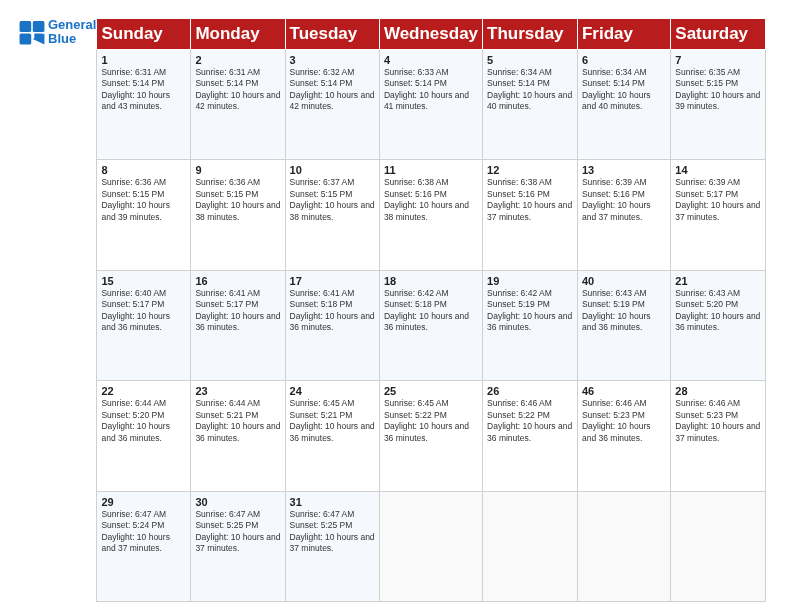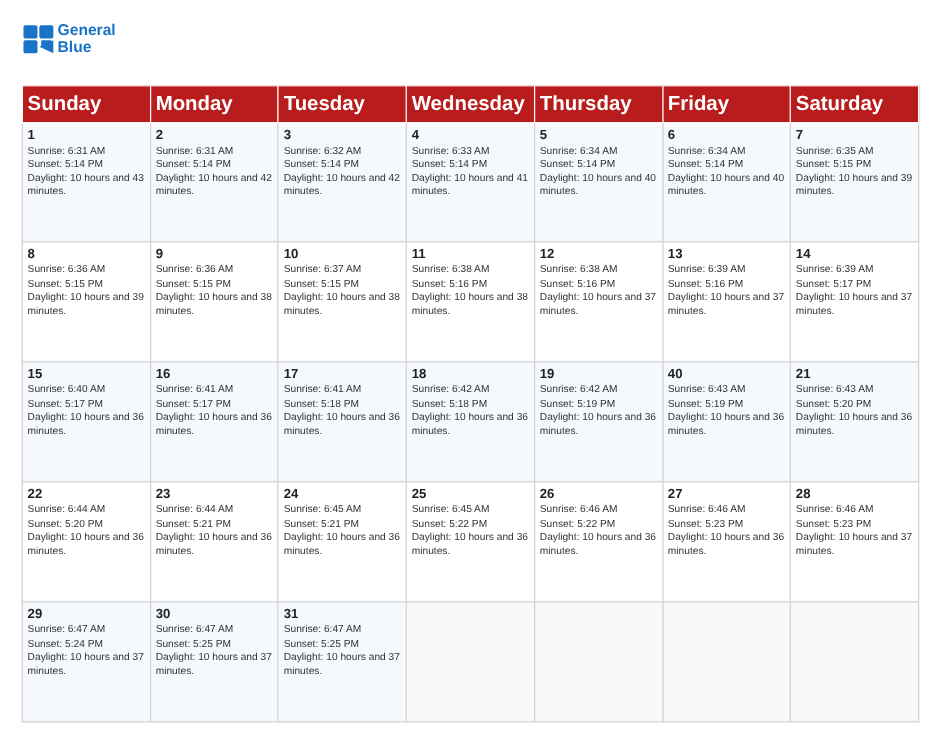--- a/index.html
+++ b/index.html
@@ -8,22 +8,21 @@
       background: #fff;
       width: 792px;
       height: 612px;
       overflow: hidden;
     }
     .page {
       width: 784px;
       height: 612px;
       padding: 18px 18px 10px 18px;
       display: flex;
-      flex-direction: column;
-      gap: 16px;
+      flex-direction: row;
     }
     .header {
       display: flex;
       justify-content: space-between;
       align-items: flex-start;
       margin-bottom: 8px;
     }
     .logo {
       display: flex;
       align-items: center;
@@ -293,21 +292,21 @@
           Sunrise: 6:45 AM<br>Sunset: 5:22 PM<br>Daylight: 10 hours and 36 minutes.
         </div>
       </td>
           <td>
         <span class="day-num">26</span>
         <div class="day-info">
           Sunrise: 6:46 AM<br>Sunset: 5:22 PM<br>Daylight: 10 hours and 36 minutes.
         </div>
       </td>
           <td>
-        <span class="day-num">27</span>
+        <span class="day-num">46</span>
         <div class="day-info">
           Sunrise: 6:46 AM<br>Sunset: 5:23 PM<br>Daylight: 10 hours and 36 minutes.
         </div>
       </td>
           <td>
         <span class="day-num">28</span>
         <div class="day-info">
           Sunrise: 6:46 AM<br>Sunset: 5:23 PM<br>Daylight: 10 hours and 37 minutes.
         </div>
       </td>

